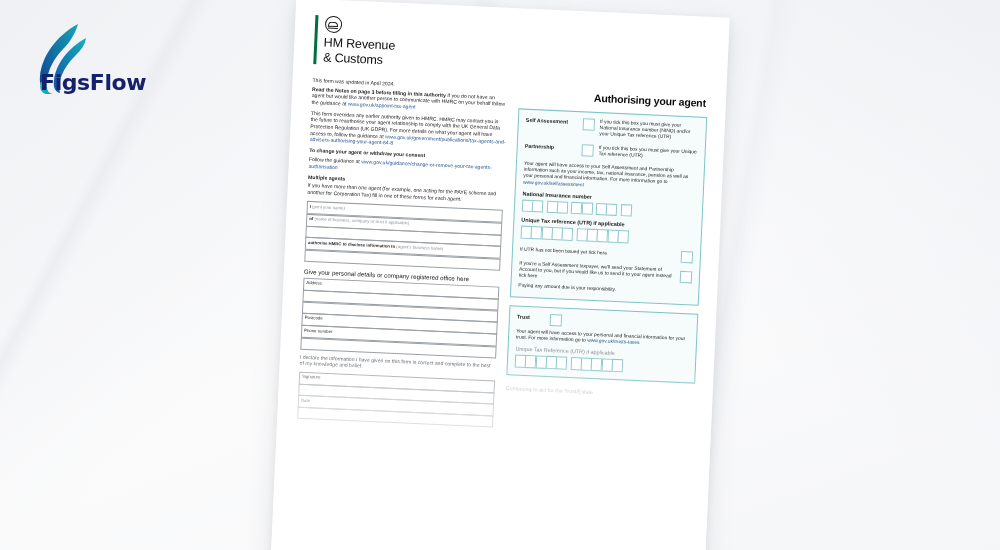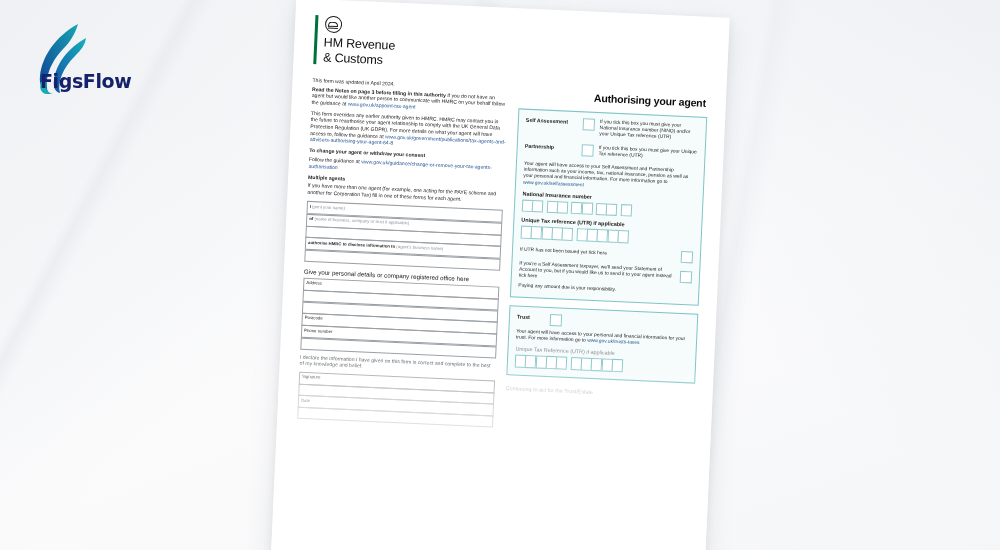--- a/index.html
+++ b/index.html
@@ -43,21 +43,21 @@
     top: 22px;
     width: 160px;
     height: 80px;
     z-index: 5;
   }
   #logo-mark { position: absolute; left: 12px; top: 0; width: 60px; height: 72px; }
   #logo-text {
     position: absolute;
     left: 18px;
     top: 48px;
-    font-size: 19px;
+    font-size: 22px;
     font-weight: bold;
     letter-spacing: -0.4px;
     color: #16216b;
     font-family: "DejaVu Sans", sans-serif;
     white-space: nowrap;
   }
 
   
   #paper {
     position: absolute;

